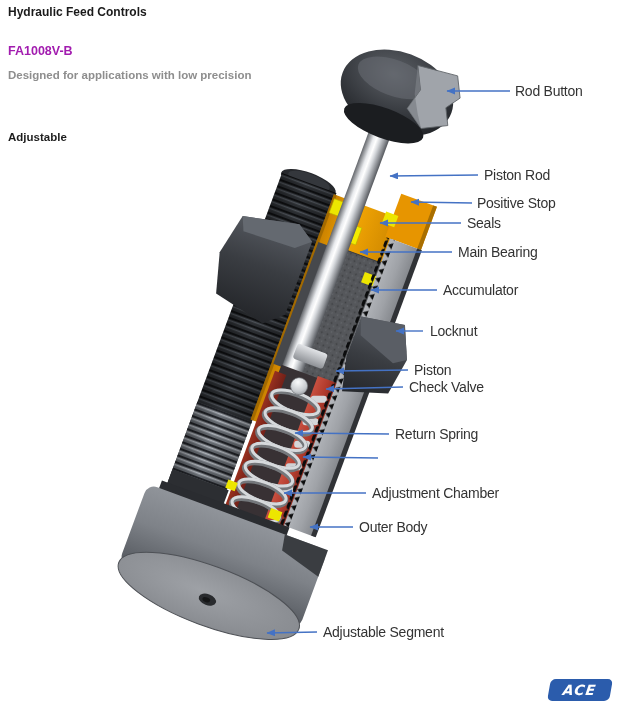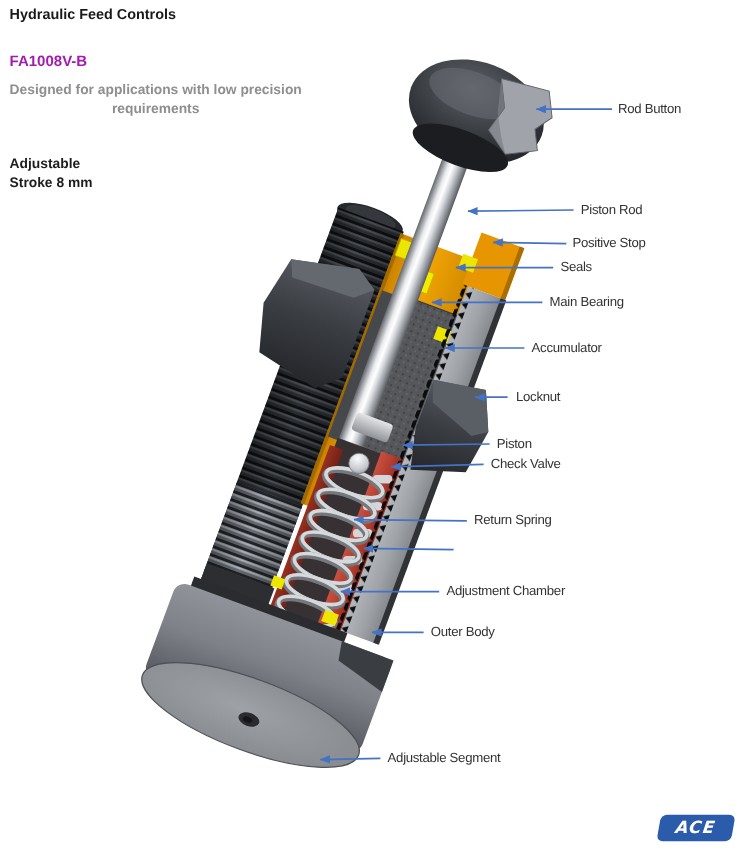--- a/index.html
+++ b/index.html
@@ -2,41 +2,39 @@
 <html><head>
 <meta charset="utf-8">
 <style>
   html,body{margin:0;padding:0;background:#fff;}
   #page{position:relative;width:626px;height:712px;background:#ffffff;overflow:hidden;
         font-family:"Liberation Sans", sans-serif;}
   .hdr-title{position:absolute;left:8px;top:5px;font-size:12px;font-weight:bold;color:#1a1a1a;}
   .prod-code{position:absolute;left:8px;top:44px;font-size:12.5px;font-weight:bold;color:#a21caf;}
   .desc{position:absolute;left:8px;top:67px;font-size:11.5px;font-weight:bold;color:#8e8e8e;line-height:16px;text-align:center;}
   .specs{position:absolute;left:8px;top:116px;font-size:11.5px;font-weight:bold;color:#1d1d1d;line-height:16px;margin-top:13px;}
-  .callout{position:absolute;font-size:11px;letter-spacing:-0.25px;color:#333;white-space:nowrap;line-height:12px;}
+  .callout{position:absolute;font-size:14px;letter-spacing:-0.25px;color:#333;white-space:nowrap;line-height:12px;}
   #illu{position:absolute;left:0;top:0;}
   .logo{position:absolute;left:549px;top:679px;width:62px;height:22px;background:#2b5cac;
         border-radius:5px;transform:skewX(-10deg);display:flex;align-items:center;justify-content:center;}
   .logo span{font-family:"DejaVu Sans", sans-serif;font-style:italic;font-weight:bold;
         color:#fff;font-size:14px;letter-spacing:1px;transform:skewX(2deg);}
 </style>
 </head>
 <body>
 
 <div id="page">
 
   <div class="hdr-title">Hydraulic Feed Controls</div>
   <div class="prod-code">FA1008V-B</div>
   <div class="desc">
     <div>Designed for applications with low precision</div>
-    <div>requirements</div>
   </div>
   <div class="specs">
     <div>Adjustable</div>
-    <div>Stroke 8 mm</div>
   </div>
 
   <svg id="illu" width="626" height="712" viewBox="0 0 626 712">
     <defs>
       <linearGradient id="gRod" x1="0" y1="0" x2="1" y2="0">
         <stop offset="0" stop-color="#63666b"></stop>
           <stop offset="0.3" stop-color="#e8eaed"></stop>
         <stop offset="0.45" stop-color="#ffffff"></stop>
           <stop offset="0.62" stop-color="#d3d6da"></stop>
         <stop offset="0.85" stop-color="#8a8d92"></stop>

